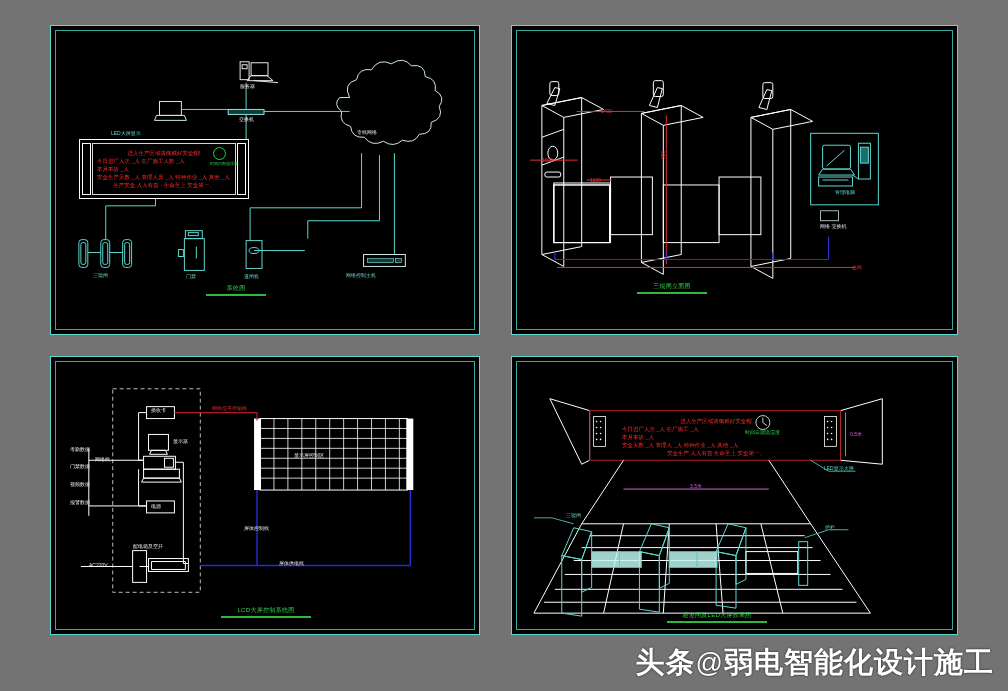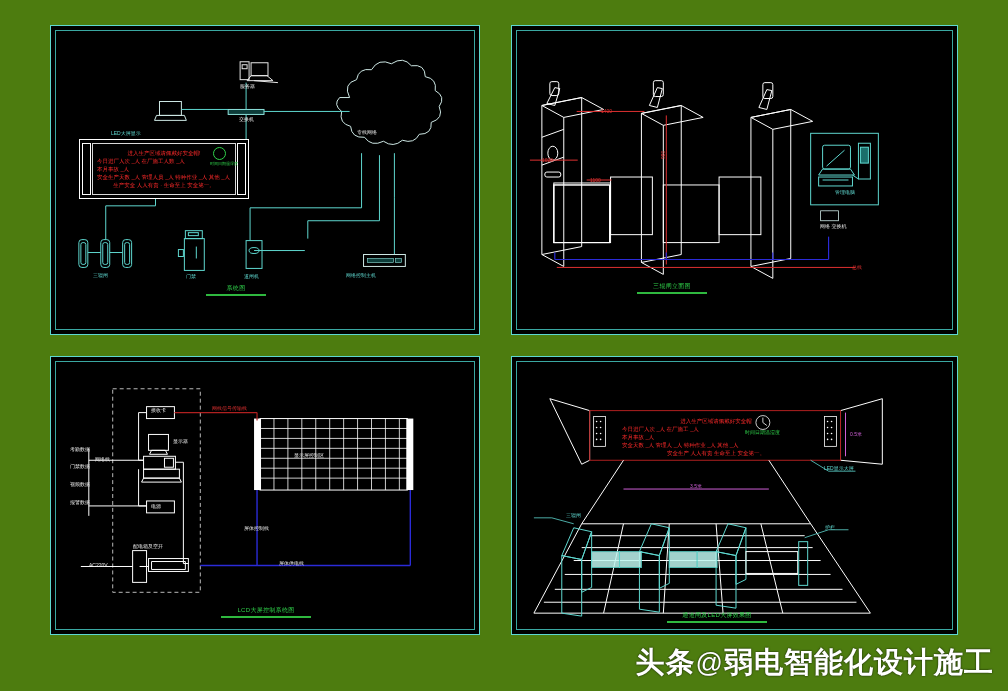--- a/index.html
+++ b/index.html
@@ -5,21 +5,21 @@
   * { box-sizing: border-box; margin: 0; padding: 0; }
   html, body {
     width: 1008px; height: 691px;
     background: #000;
     font-family: "Liberation Sans", sans-serif;
     overflow: hidden;
   }
   #canvas {
     position: relative;
     width: 1008px; height: 691px;
-    background: #4d7c0f;
+    background: #737373;
   }
   .panel {
     position: absolute;
     border: 1px solid #5fd8d0;
     background: #000;
   }
   .panel-inner {
     position: absolute;
     inset: 4px;
     border: 1px solid #3aa8a2;

